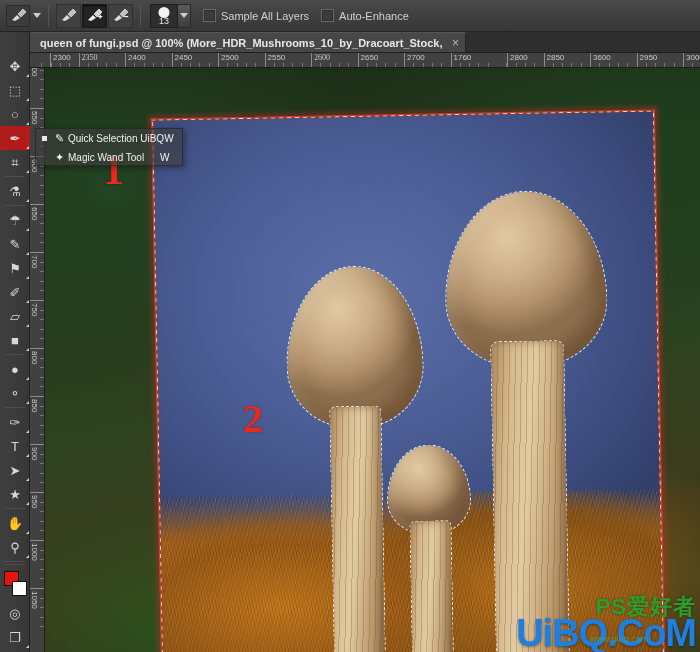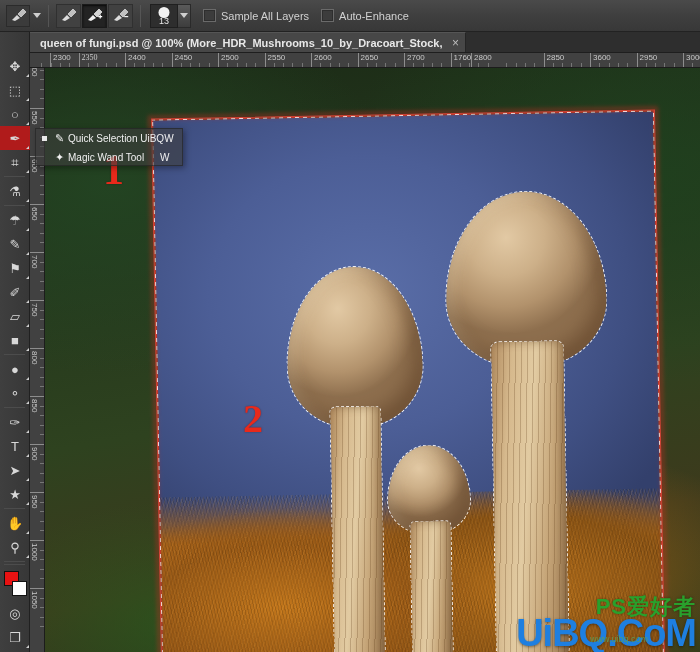--- a/index.html
+++ b/index.html
@@ -498,41 +498,41 @@
       <div class="hr-tick" style="left: 188px;">2500</div>
       <div class="hr-minor" style="left: 197.3px;"></div>
       <div class="hr-minor" style="left: 206.6px;"></div>
       <div class="hr-minor" style="left: 215.9px;"></div>
       <div class="hr-minor" style="left: 225.2px;"></div>
       <div class="hr-tick" style="left: 234.5px;">2550</div>
       <div class="hr-minor" style="left: 243.8px;"></div>
       <div class="hr-minor" style="left: 253.1px;"></div>
       <div class="hr-minor" style="left: 262.4px;"></div>
       <div class="hr-minor" style="left: 271.7px;"></div>
-      <div class="hr-tick" style="left: 281px;">2600</div>
+      <div class="hr-tick" style="left: 281px; font-family: Liberation Serif, serif;">2600</div>
       <div class="hr-minor" style="left: 290.3px;"></div>
       <div class="hr-minor" style="left: 299.6px;"></div>
       <div class="hr-minor" style="left: 308.9px;"></div>
       <div class="hr-minor" style="left: 318.2px;"></div>
       <div class="hr-tick" style="left: 327.5px;">2650</div>
       <div class="hr-minor" style="left: 336.8px;"></div>
       <div class="hr-minor" style="left: 346.1px;"></div>
       <div class="hr-minor" style="left: 355.4px;"></div>
       <div class="hr-minor" style="left: 364.7px;"></div>
       <div class="hr-tick" style="left: 374px;">2700</div>
       <div class="hr-minor" style="left: 383.3px;"></div>
       <div class="hr-minor" style="left: 392.6px;"></div>
       <div class="hr-minor" style="left: 401.9px;"></div>
       <div class="hr-minor" style="left: 411.2px;"></div>
       <div class="hr-tick" style="left: 420.5px;">1760</div>
       <div class="hr-minor" style="left: 429.8px;"></div>
       <div class="hr-minor" style="left: 439.1px;"></div>
       <div class="hr-minor" style="left: 448.4px;"></div>
       <div class="hr-minor" style="left: 457.7px;"></div>
-      <div class="hr-tick" style="left: 441px;">2800</div>
+      <div class="hr-tick" style="left: 477px;">2800</div>
       <div class="hr-minor" style="left: 476.3px;"></div>
       <div class="hr-minor" style="left: 485.6px;"></div>
       <div class="hr-minor" style="left: 494.9px;"></div>
       <div class="hr-minor" style="left: 504.2px;"></div>
       <div class="hr-tick" style="left: 513.5px;">2850</div>
       <div class="hr-minor" style="left: 522.8px;"></div>
       <div class="hr-minor" style="left: 532.1px;"></div>
       <div class="hr-minor" style="left: 541.4px;"></div>
       <div class="hr-minor" style="left: 550.7px;"></div>
       <div class="hr-tick" style="left: 560px;">3600</div>

